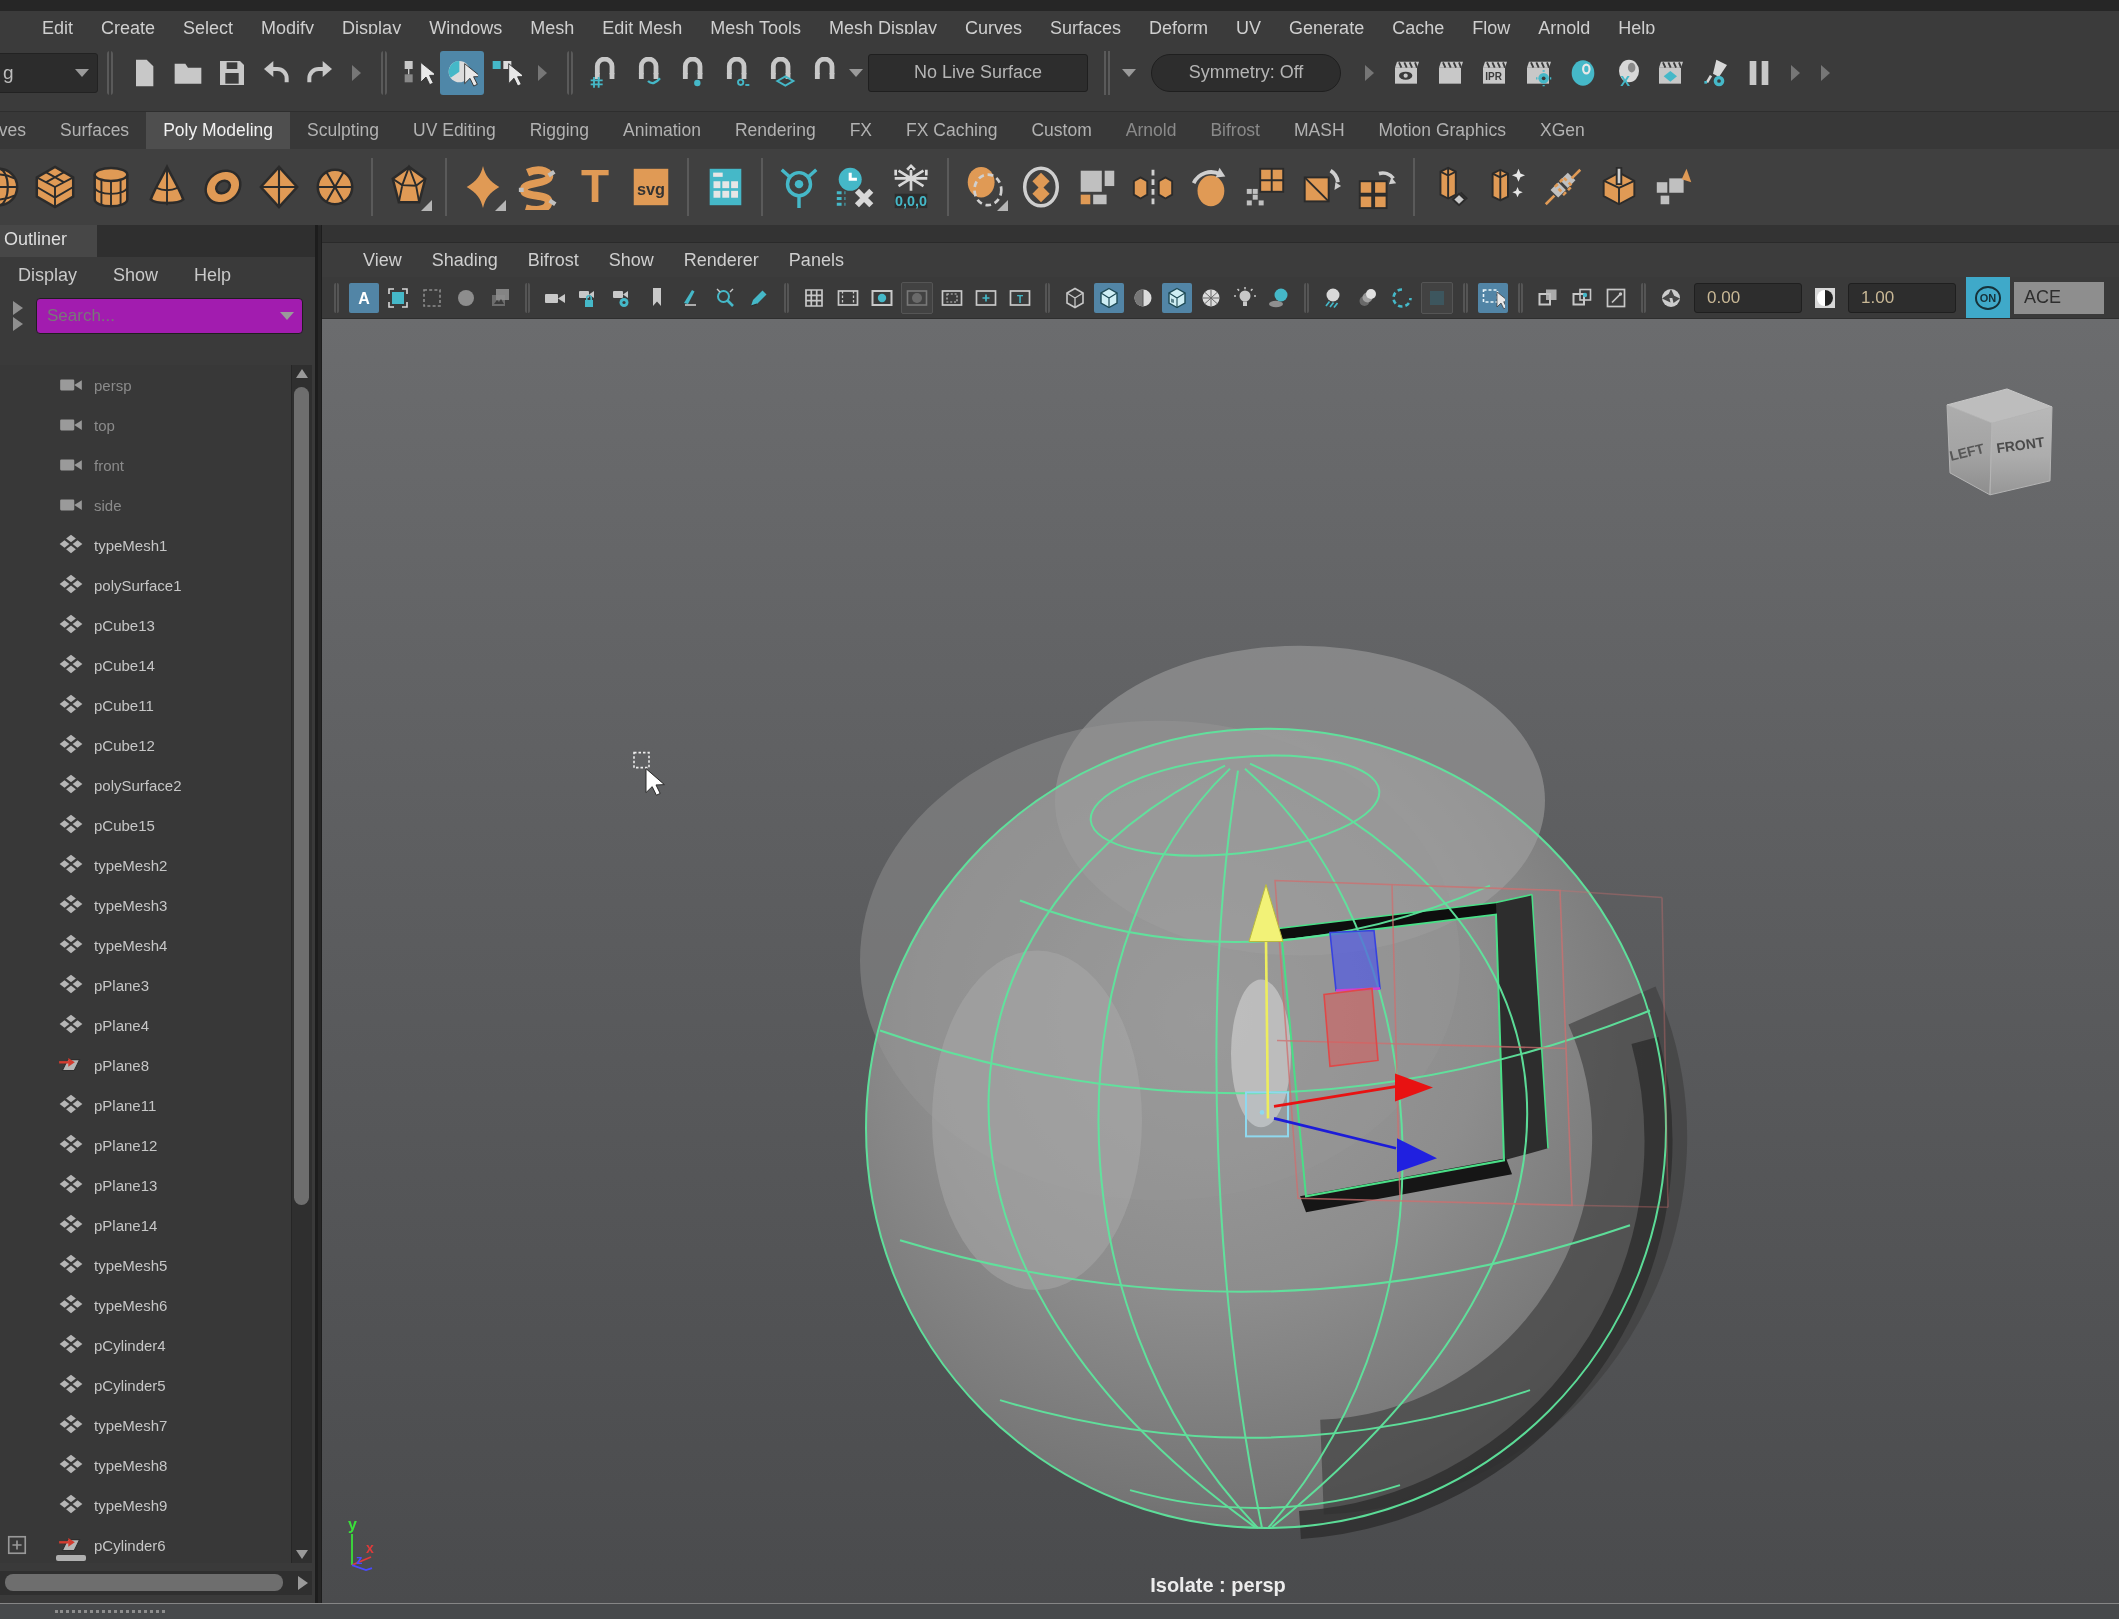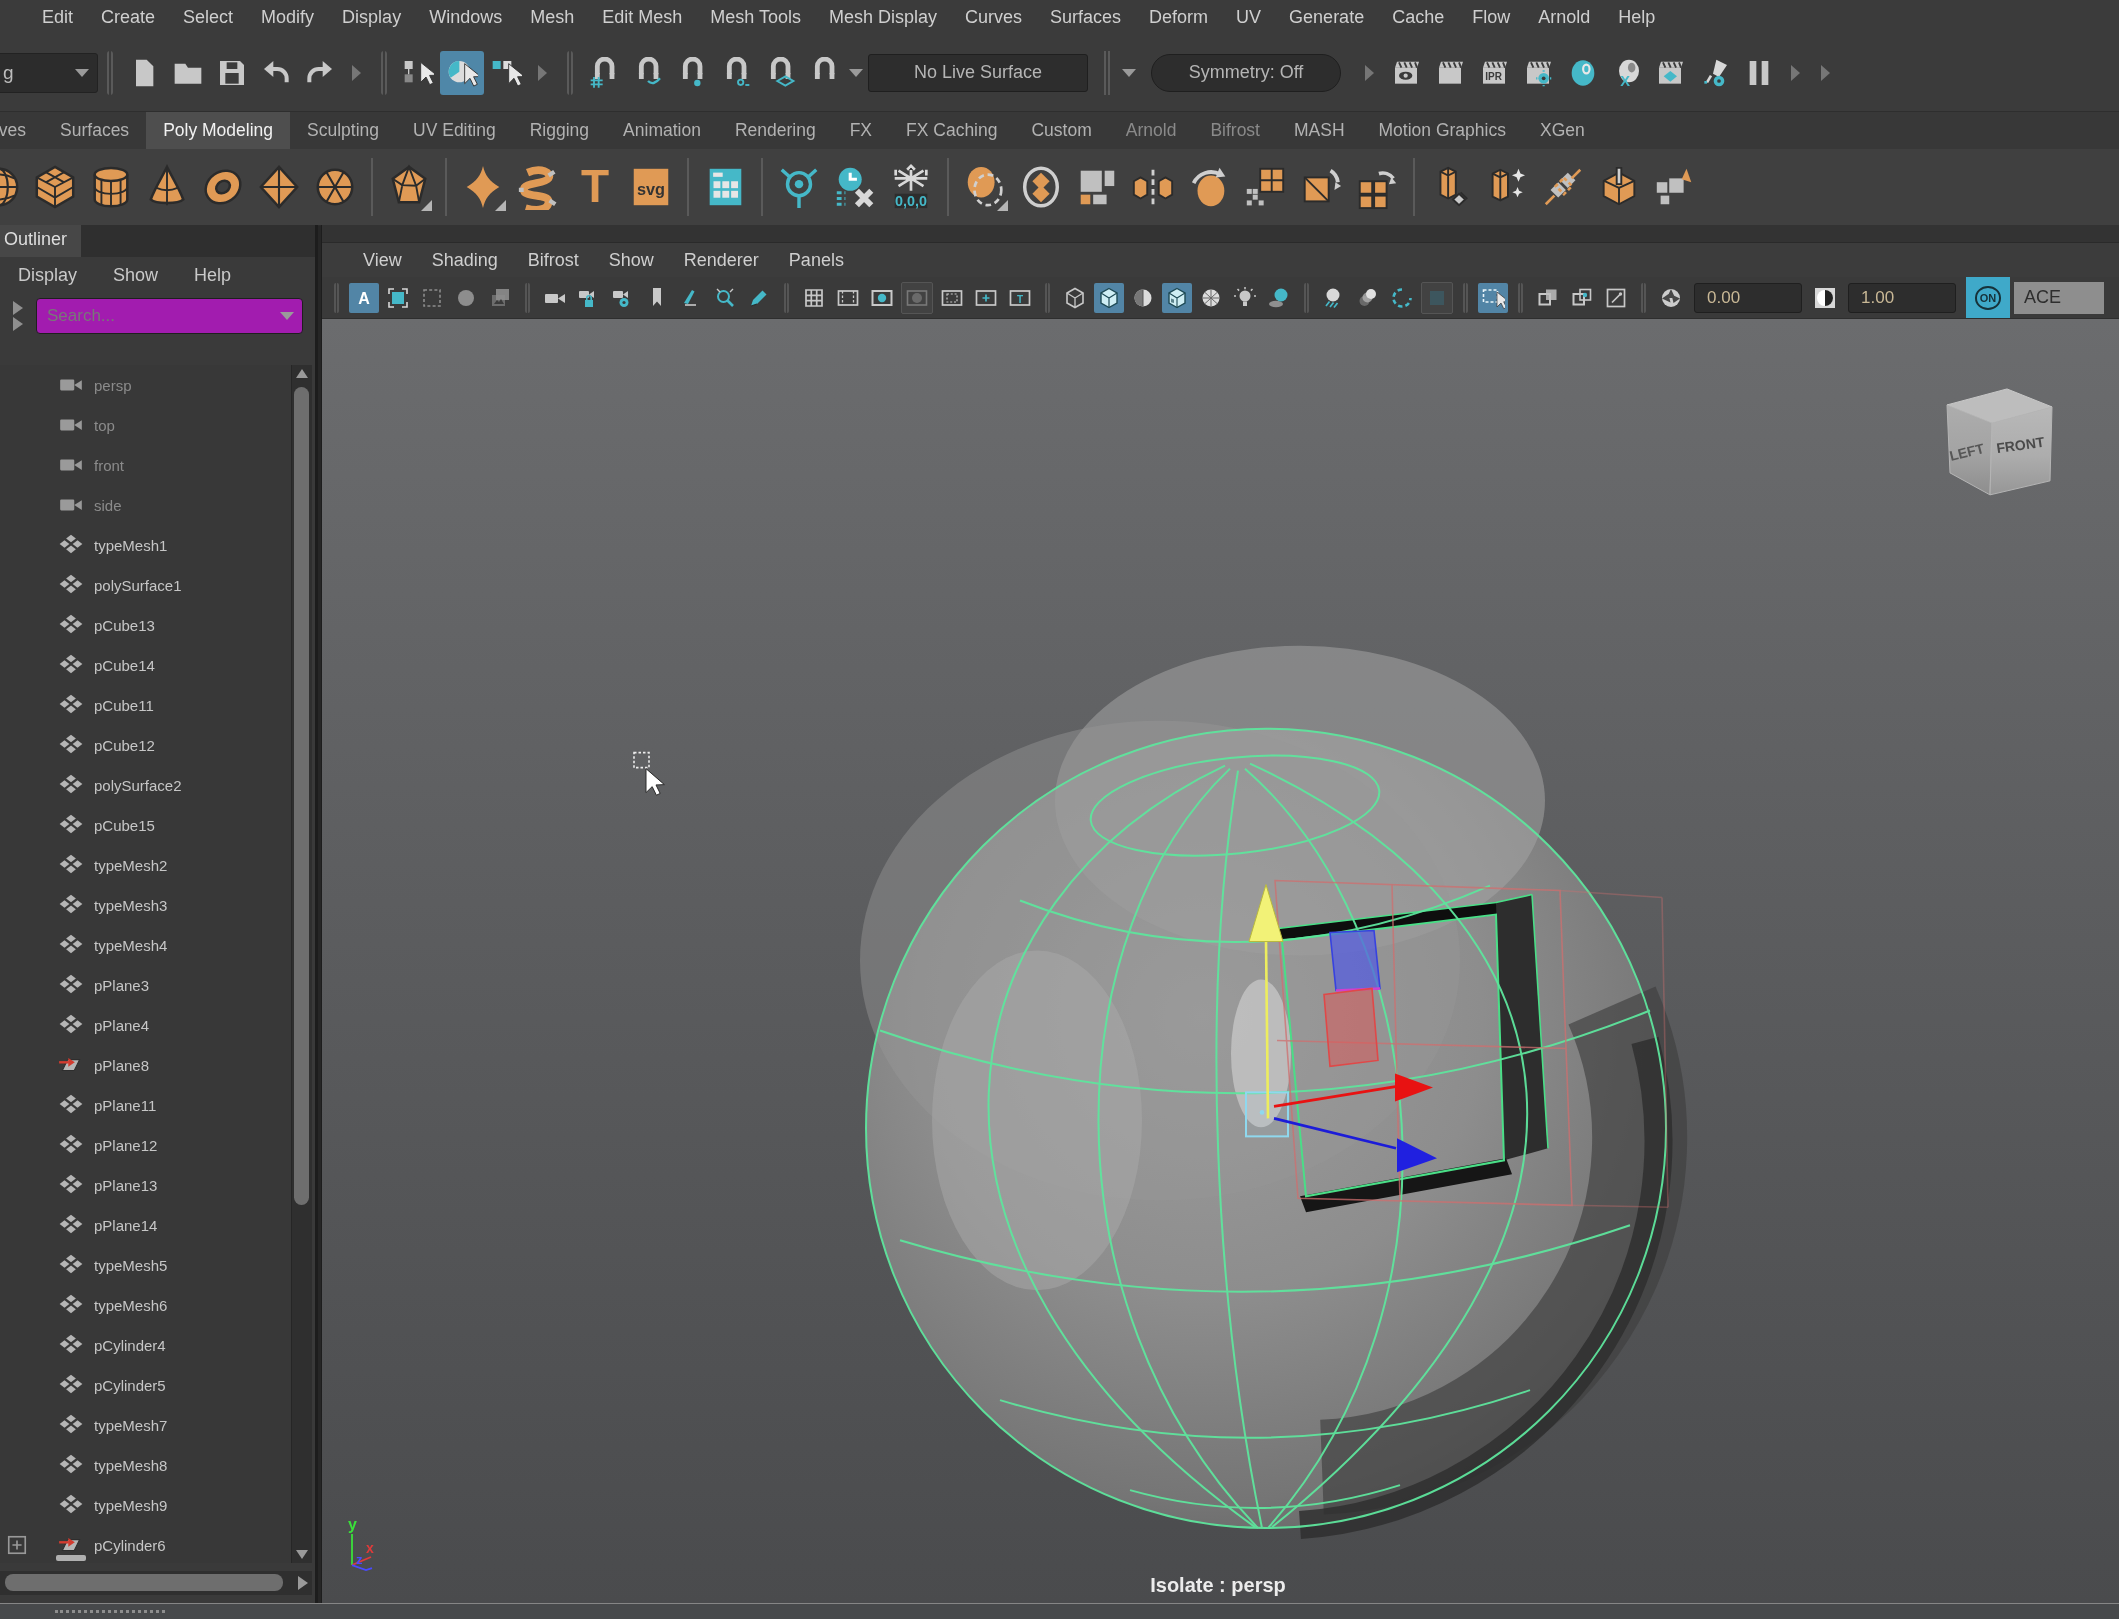--- a/index.html
+++ b/index.html
@@ -1,21 +1,21 @@
 <!DOCTYPE html>
 <html><head>
 <meta charset="utf-8">
 <style>
   html,body{margin:0;padding:0;background:#262626;}
   body{width:2119px;height:1619px;position:relative;overflow:hidden;
        font-family:"Liberation Sans","DejaVu Sans",sans-serif;color:#c8c8c8;
        -webkit-font-smoothing:antialiased;}
   .abs{position:absolute;}
   
-  #menubar{left:0;top:0;width:2119px;height:34px;background:#3b3b3b;display:flex;align-items:center;padding-left:28px;box-sizing:border-box;}
+  #menubar{left:0;top:11px;width:2119px;height:34px;background:#3b3b3b;display:flex;align-items:center;padding-left:28px;box-sizing:border-box;}
   .menu-item{padding:0 14px;font-size:18px;color:#cfcfcf;line-height:34px;cursor:default;}
   
   #toolbar{left:0;top:34px;width:2119px;height:78px;background:#3b3b3b;display:flex;align-items:center;box-sizing:border-box;border-bottom:1px solid #2e2e2e;}
   #workspace-select{width:86px;height:38px;background:#2c2c2c;border:1px solid #222;border-radius:3px;margin-left:-6px;display:flex;align-items:center;justify-content:space-between;padding:0 8px;font-size:19px;color:#bdbdbd;}
   .caret-down{width:0;height:0;border-left:7px solid transparent;border-right:7px solid transparent;border-top:8px solid #9a9a9a;}
   .tb-icon{width:44px;height:44px;display:flex;align-items:center;justify-content:center;border-radius:3px;color:#c8c8c8;flex:none;}
   .tb-icon svg{width:32px;height:32px;}
   .tb-icon.active{background:#4f87a8;}
   .handle{width:6px;height:44px;flex:none;margin:0 9px;background:linear-gradient(90deg,#5a5a5a 0 2px,transparent 2px 4px,#5a5a5a 4px 6px);}
   .arrow{width:10px;height:30px;flex:none;margin:0 10px;position:relative;}
@@ -32,21 +32,21 @@
   
   #shelf{left:0;top:149px;width:2119px;height:76px;background:#404040;display:flex;align-items:center;overflow:hidden;border-bottom:1px solid #2a2a2a;}
   .shelf-icon{width:50px;height:56px;display:flex;align-items:center;justify-content:center;flex:none;position:relative;margin:0 3px;}
   .shelf-icon svg{width:46px;height:46px;}
   .shelf-icon.halfcut{margin-left:-26px;}
   .shelf-icon.sep{width:2px;margin:0 8px;height:58px;background:#5a5a5a;}
   .shelf-icon.opt::after{content:"";position:absolute;right:2px;bottom:4px;border-left:11px solid transparent;border-bottom:11px solid #b5b5b5;}
   
   #outliner{left:0;top:225px;width:318px;bottom:16px;background:#3a3a3a;border-right:3px solid #1d1d1d;box-sizing:border-box;}
   #outliner-tabrow{height:32px;background:#2f2f2f;display:flex;align-items:flex-end;}
-  #outliner-tab{background:#474747;color:#dedede;font-size:18px;padding:4px 14px 4px 4px;height:24px;}
+  #outliner-tab{background:#474747;color:#dedede;font-size:18px;padding:4px 30px 4px 4px;height:24px;}
   #outliner-menus{height:36px;display:flex;align-items:center;background:#3a3a3a;}
   .outliner-menu{padding:0 18px;font-size:18px;color:#c9c9c9;}
   #outliner-searchrow{height:46px;display:flex;align-items:center;background:#3a3a3a;}
   #outliner-filter{width:36px;display:flex;flex-direction:column;align-items:center;gap:2px;}
   .mini-flag{width:0;height:0;border-top:7px solid transparent;border-bottom:7px solid transparent;border-left:10px solid #8f8f8f;}
   #search-box{flex:1;height:34px;background:#a21caf;border:1px solid #1f1f1f;border-radius:4px;margin-right:12px;display:flex;align-items:center;}
   #search-input{flex:1;background:transparent;border:none;outline:none;color:#cfcfcf;font-size:17px;padding:0 10px;font-family:inherit;}
   #search-input::placeholder{color:#787878;}
   #search-caret{margin-right:8px;}
   #outliner-list{position:absolute;left:0;top:140px;right:24px;bottom:40px;background:#383838;overflow:hidden;}

